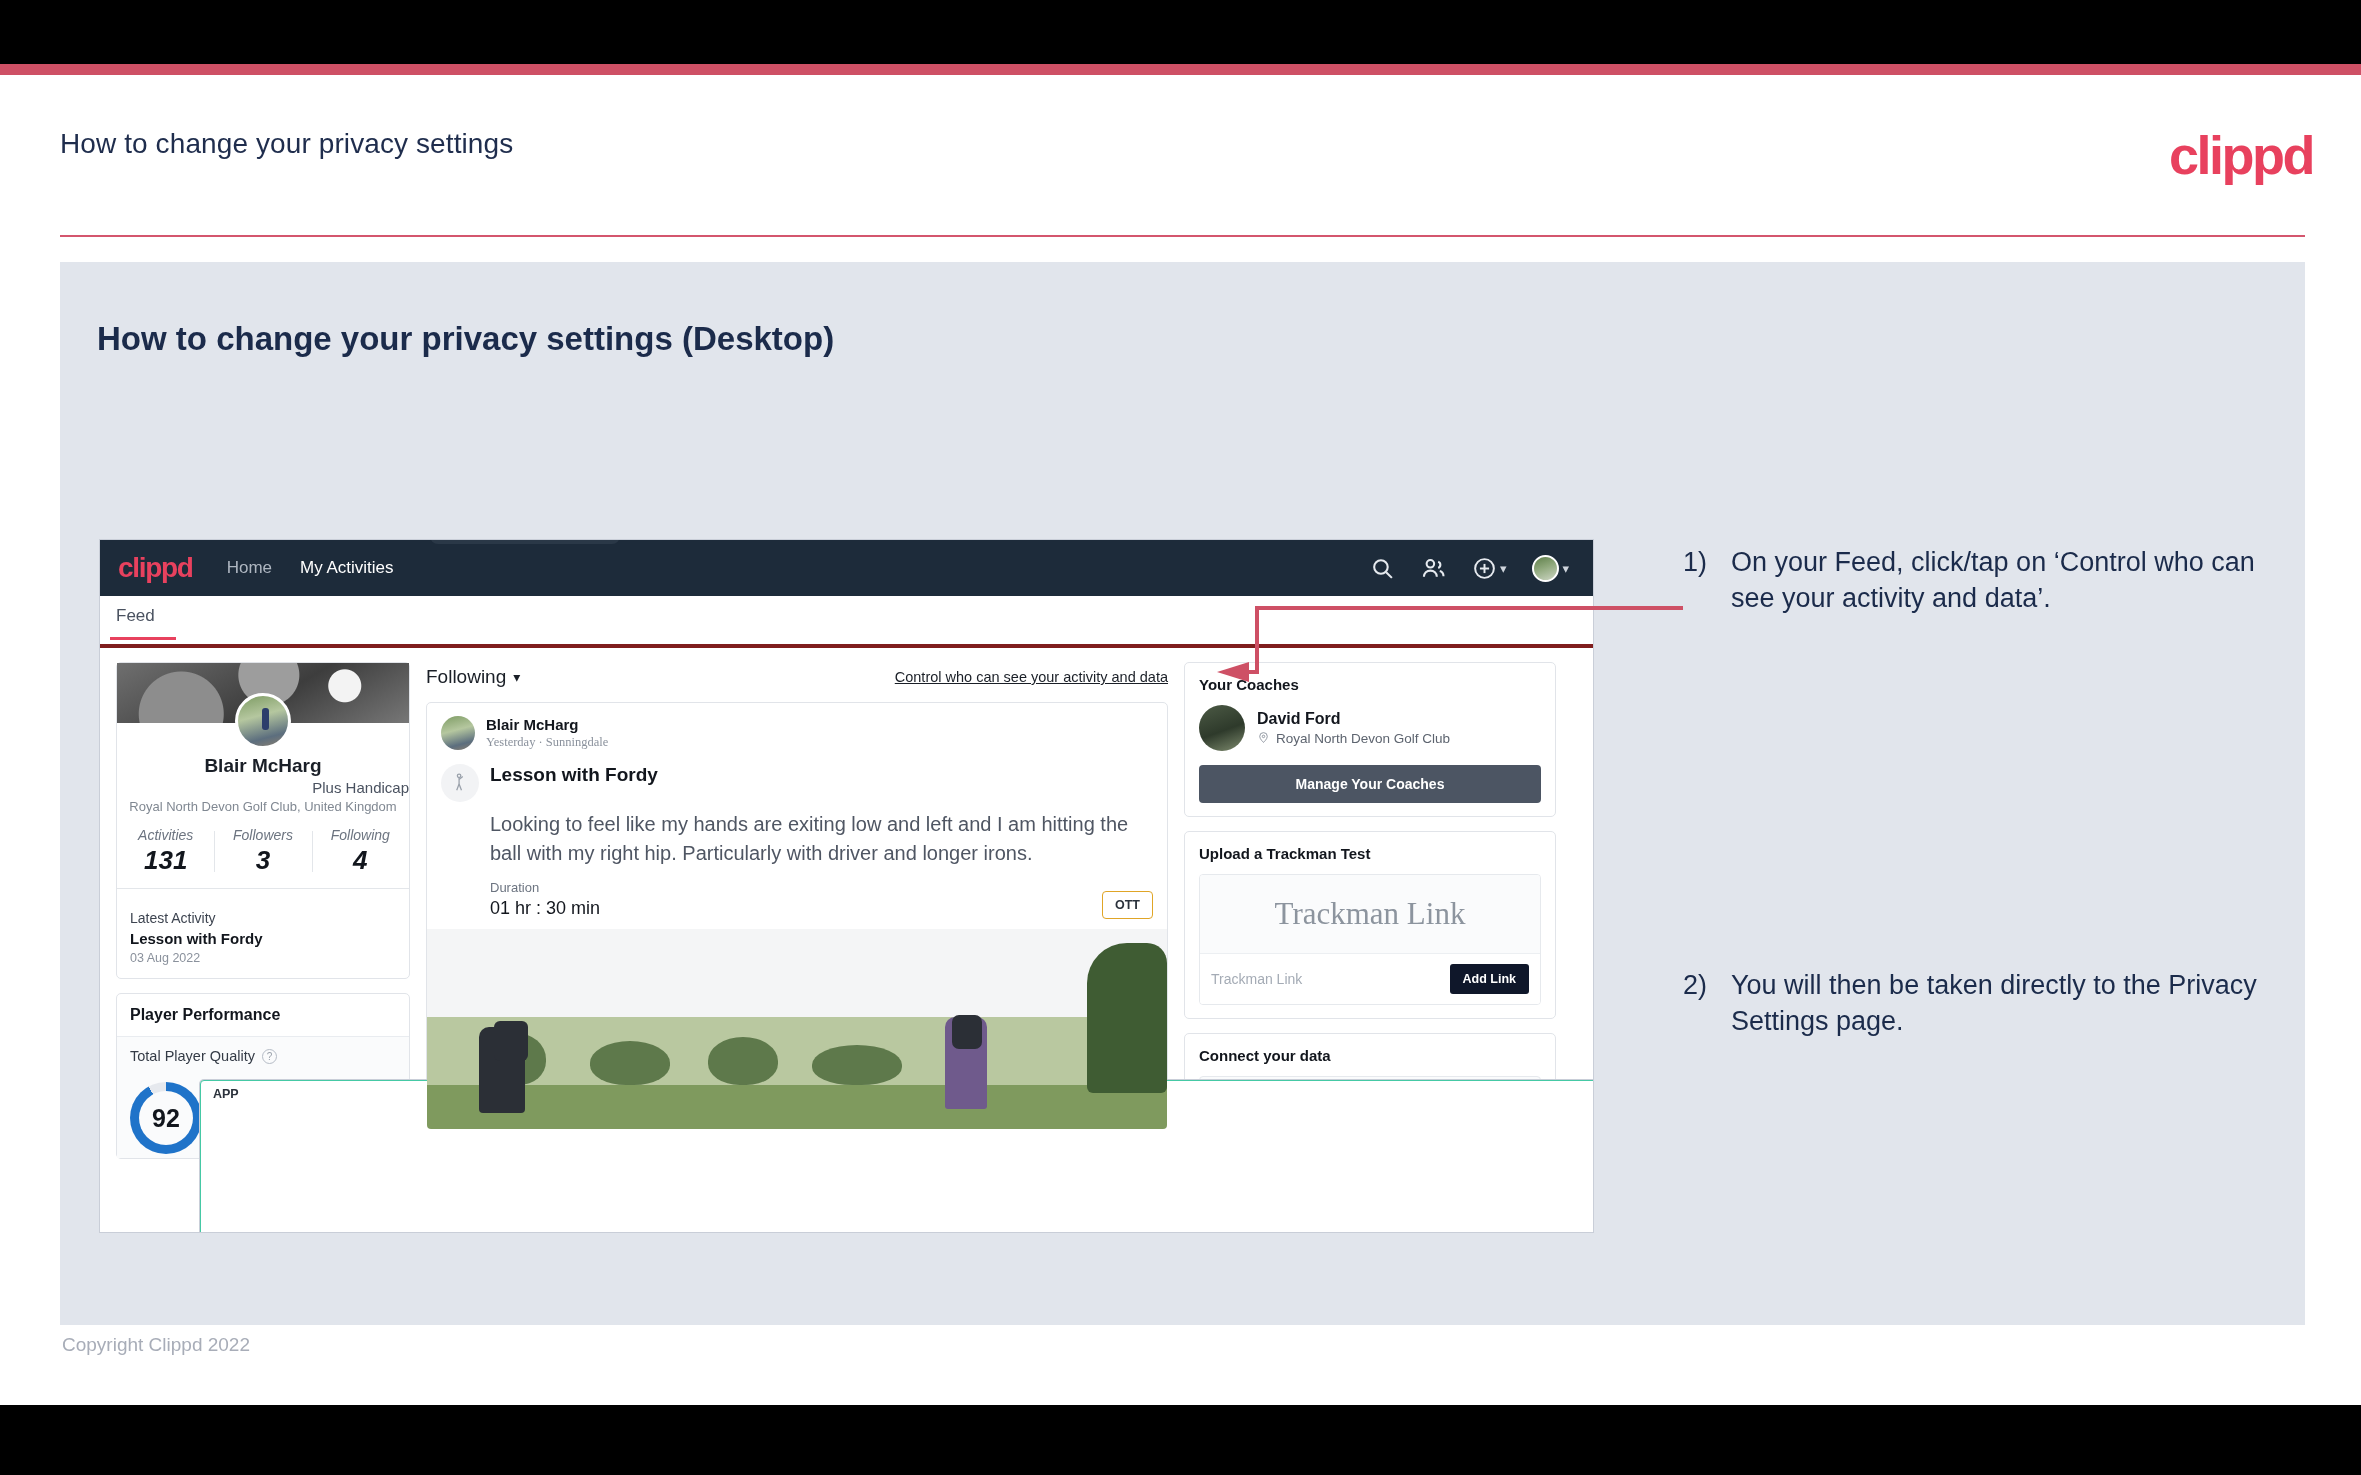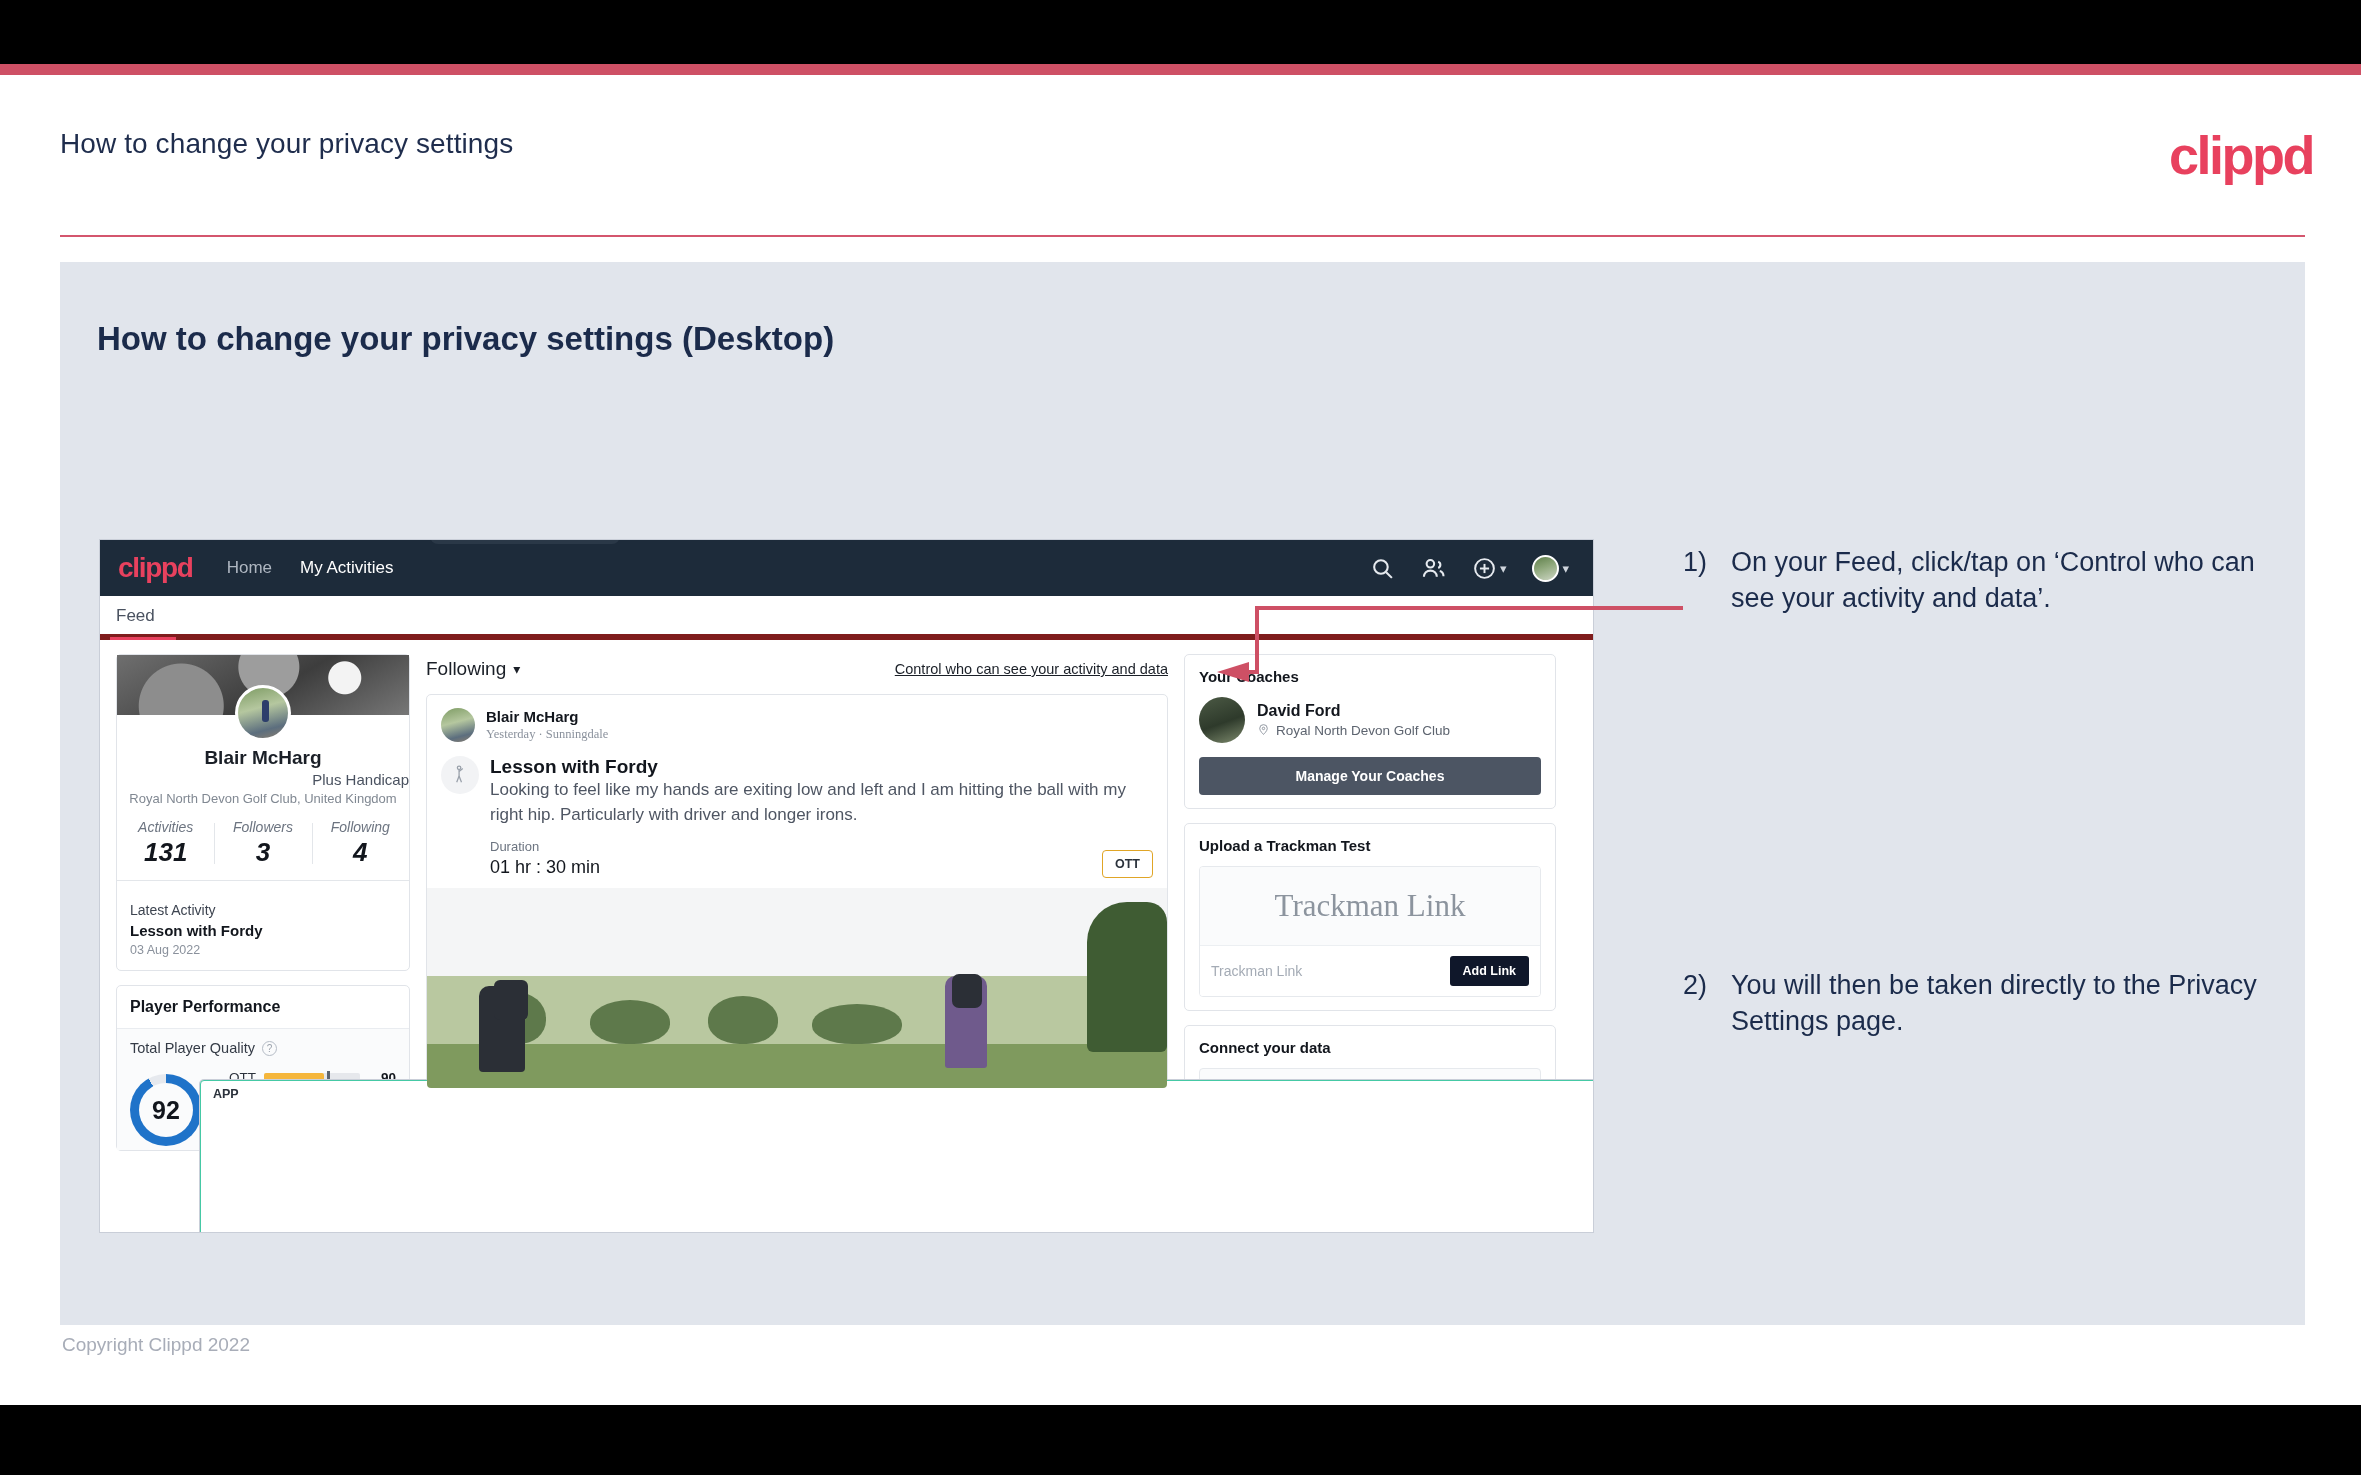--- a/index.html
+++ b/index.html
@@ -74,21 +74,21 @@
   .nicon { width:25px; height:25px; display:block; }
   .nicon svg { width:25px; height:25px; display:block; }
   .avatar-nav {
     width:27px; height:27px; border-radius:50%;
     background:linear-gradient(160deg,#5f7f4a 0%,#8fa87c 45%,#cdd6c4 100%);
     border:2px solid #fff;
   }
   .chev { color:#cfd5dd; font-size:13px; margin-left:3px; }
 
   
-  .app-tabs { height:44px; border-bottom:6px solid #7f1d1d; position:relative; background:#fff;}
+  .app-tabs { height:52px; border-bottom:4px solid #7f1d1d; position:relative; background:#fff;}
   .app-tab {
     position:absolute; left:16px; top:10px; font-size:17px; color:#4a5260;
   }
   .app-tab-underline { position:absolute; left:10px; top:41px; width:66px; height:3px; background:#e8415e;}
 
   .app-body { display:flex; padding:14px 16px 0 16px; gap:16px; background:#fff;}
 
   
   .col-left { width:294px; flex:0 0 294px; }
   .card { background:#fff; border:1px solid #e1e4e9; border-radius:5px; }
@@ -155,21 +155,21 @@
   .post { border:1px solid #e1e4e9; border-radius:5px; background:#fff; overflow:hidden;}
   .post-head { display:flex; gap:11px; padding:13px 14px 4px 14px; align-items:flex-start;}
   .post-av { width:34px;height:34px;border-radius:50%;flex:0 0 34px;
              background:linear-gradient(165deg,#7d9b63,#b5c79f 42%,#5c6e7e 78%,#8c8070);}
   .post-n { font-size:15px; font-weight:700; color:#12161d;}
   .post-m { font-size:12.5px; color:#8a919c; margin-top:2px;font-family:Liberation Serif, serif;}
   .post-body { display:flex; gap:11px; padding:10px 14px 0 14px;}
   .club-icon { width:38px;height:38px;border-radius:50%;background:#f2f3f5;flex:0 0 38px;
                display:flex;align-items:center;justify-content:center;}
   .post-title { font-size:19px;font-weight:700;color:#12161d;}
-  .post-desc { font-size:17px;color:#4f5663;margin-top:0;line-height:1.45;}
+  .post-desc { font-size:20px;color:#4f5663;margin-top:24px;line-height:1.45;}
   .dur-row { display:flex; align-items:flex-end; padding:12px 14px 10px 63px;}
   .dur-l { font-size:13px;color:#6c7480;}
   .dur-v { font-size:18px;color:#12161d;margin-top:3px;}
   .tags { margin-left:auto; display:flex; gap:9px; align-items:center;}
   .tag { font-size:12.5px;font-weight:700;padding:6px 12px;border-radius:4px;background:#fff;}
   .tag.ott { border:1.6px solid #e0a526; color:#2b323c;}
   .tag.app { border:1.6px solid #45c9a5; color:#2b323c;}
   .post-photo {
     height:200px;
     background:

